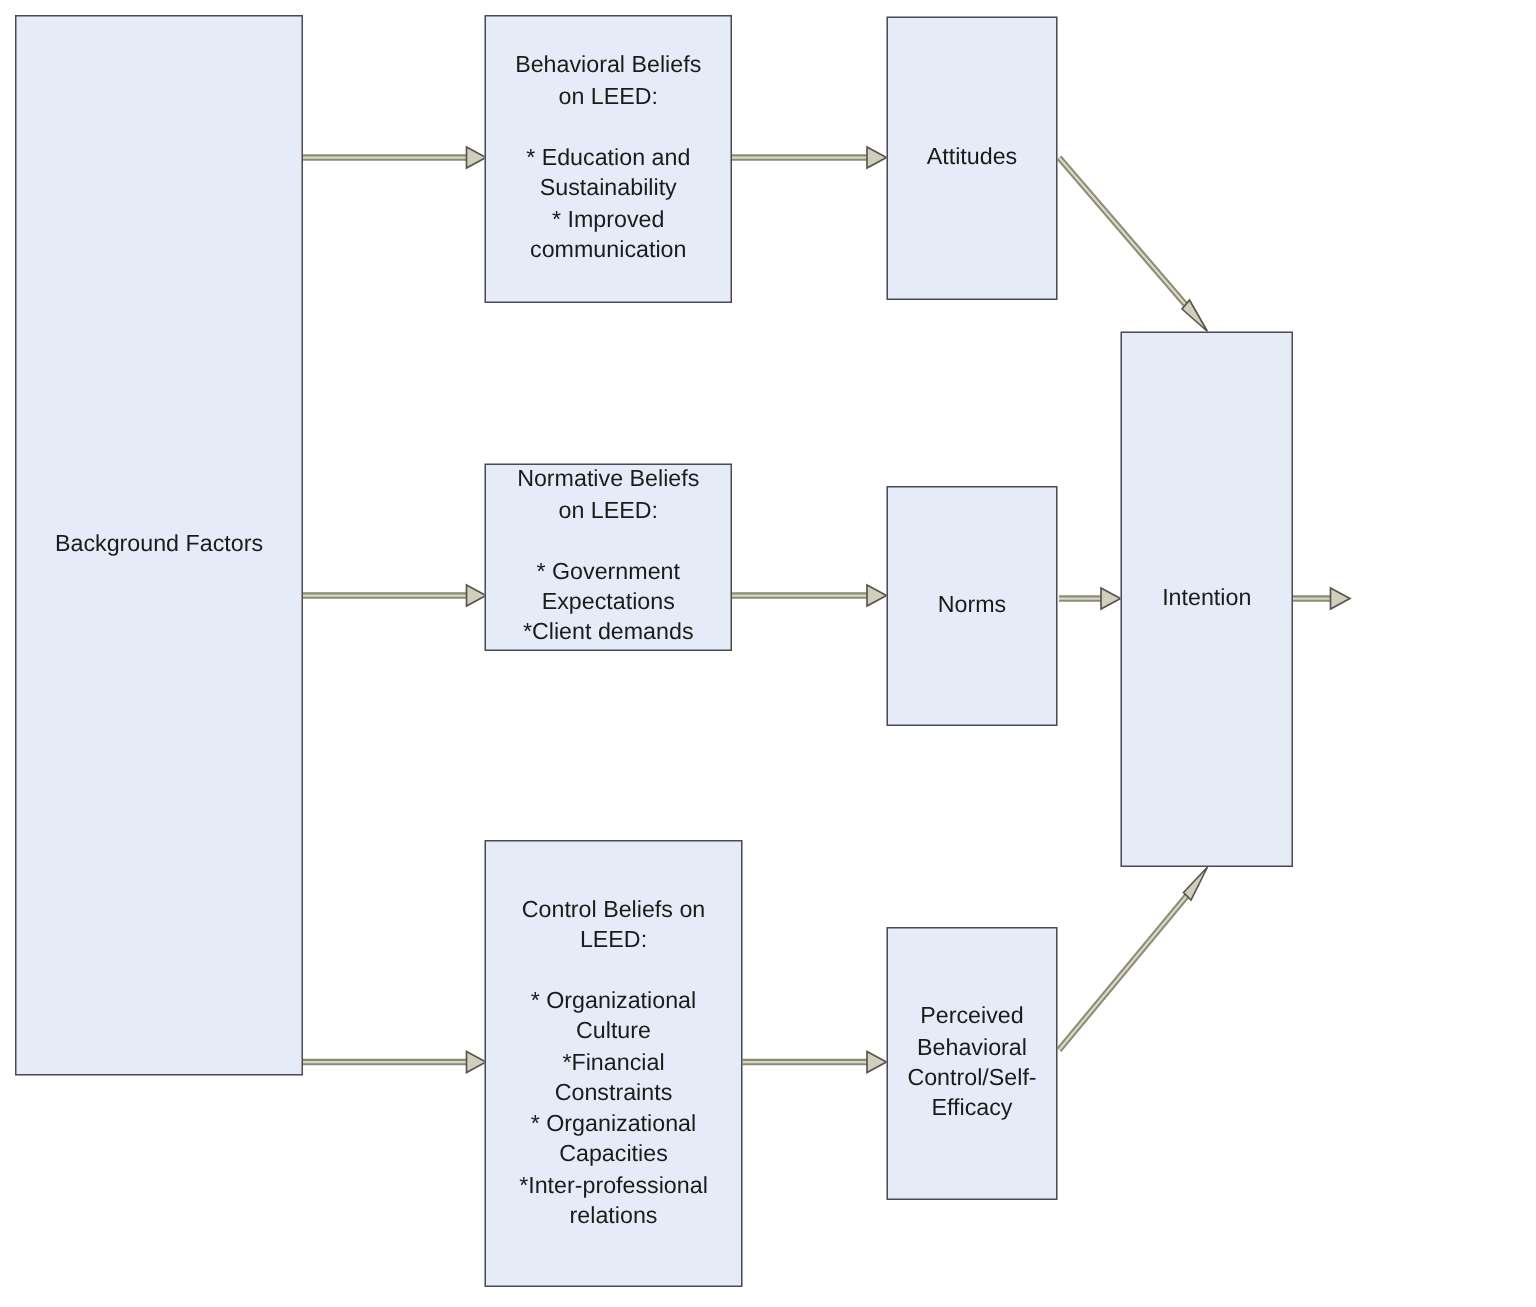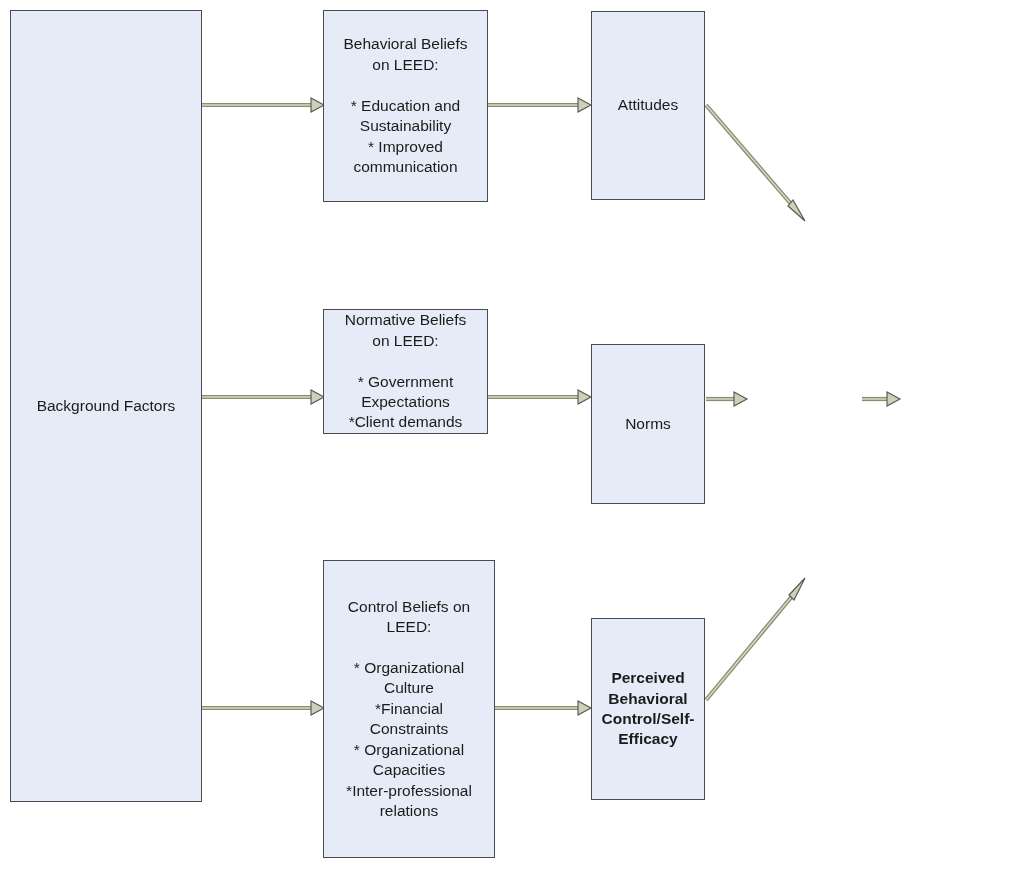--- a/index.html
+++ b/index.html
@@ -123,21 +123,21 @@
       <path class="arrow-head" d="M 789 595 L 805 578 L 794 600 Z"></path>
     </g>
 
     <g>
       <path class="arrow-path" d="M 862 399 L 889 399"></path>
       <path class="arrow-inner" d="M 862 399 L 889 399"></path>
       <path class="arrow-head" d="M 887 392 L 900 399 L 887 406 Z"></path>
     </g>
   </svg>
 
-  <div class="node" style="left:10px; top:10px; width:192px; height:792px;align-items:center;">
+  <div class="node" style="left:10px; top:10px; width:192px; height:707px;align-items:center;">
     <span class="node-text">Background Factors</span>
   </div>
 
   <div class="node" style="left:323px; top:10px; width:165px; height:192px;">
     <span class="node-text">Behavioral Beliefs
 on LEED:
 
 * Education and
 Sustainability
 * Improved
@@ -164,26 +164,29 @@
 * Organizational
 Capacities
 *Inter-professional
 relations</span>
   </div>
 
   <div class="node" style="left:591px; top:11px; width:114px; height:189px;justify-content:flex-end;">
     <span class="node-text">Attitudes</span>
   </div>
 
-  <div class="node" style="left:591px; top:324px; width:114px; height:160px;margin-top:20px;">
+  <div class="node" style="left:591px; top:324px; width:114px; height:160px;">
     <span class="node-text">Norms</span>
   </div>
 
-  <div class="node" style="left:591px; top:618px; width:114px; height:182px;font-weight:bold;">
+  <div class="node" style="left:591px; top:618px; width:114px; height:182px;">
     <span class="node-text">Perceived
 Behavioral
 Control/Self-
 Efficacy</span>
   </div>
 
+  <div class="node" style="left:747px; top:221px; width:115px; height:357px;">
+    <span class="node-text">Intention</span>
+  </div>
 
 
 </div>
 
 </body></html>

